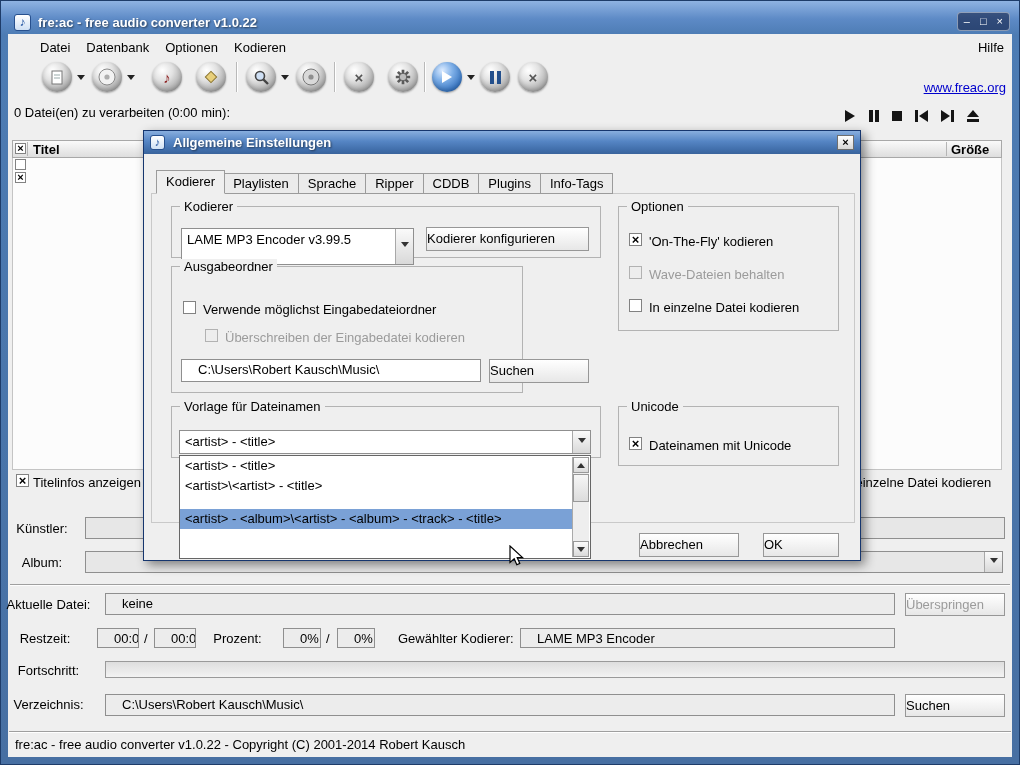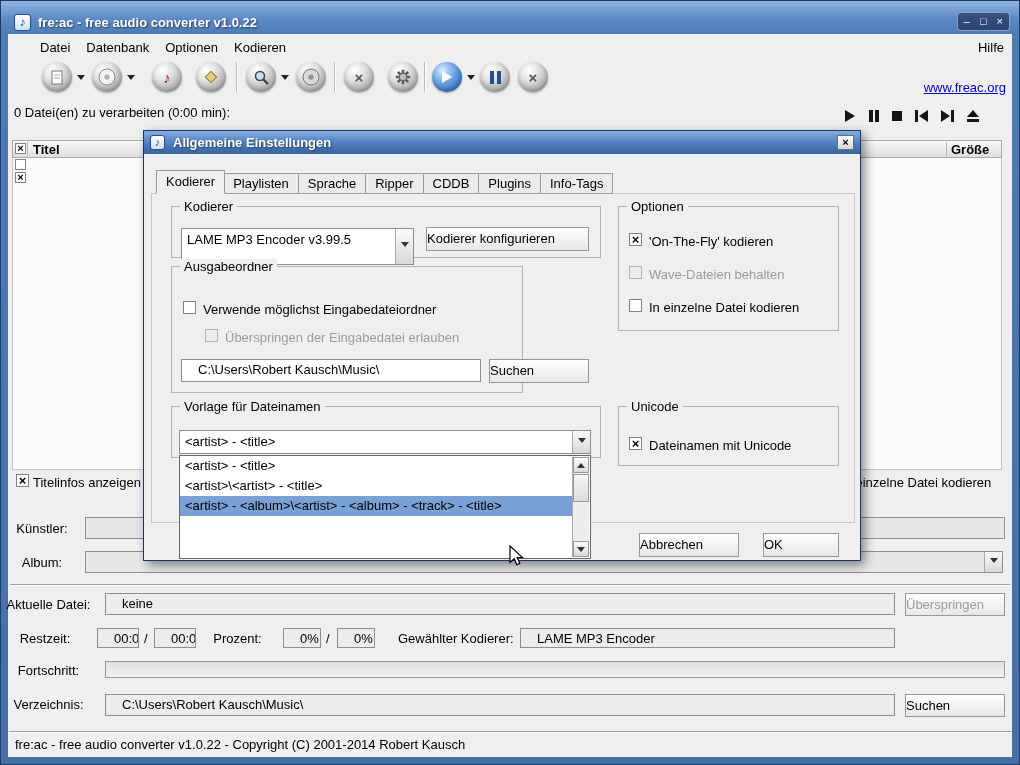--- a/index.html
+++ b/index.html
@@ -74,21 +74,21 @@
   .tab { height:21px; line-height:19px; padding:0 9px; background:#ebebeb; border:1px solid #9b9b9b; border-left:none; cursor:default; }
   .tab:first-child { border-left:1px solid #9b9b9b; }
   .tab.active { height:24px; line-height:22px; background:#efefef; border-bottom:1px solid #efefef; border-left:1px solid #9b9b9b; margin-right:-1px; position:relative; z-index:3; }
 
   .group { border:1px solid #b3b3b3; }
   .group .glabel { position:absolute; top:-8px; left:8px; background:#efefef; padding:0 4px; }
 
   
   .ddlist { background:#fff; border:1px solid #666; z-index:5; }
   .dd-item { height:20px; line-height:20px; padding:0 5px; white-space:nowrap; overflow:hidden; }
-  .dd-item.sel { background:#7aa1d6; }
+  .dd-item.sel { background:#7aa1d6;margin-top:13px; }
   .sb { position:absolute; top:1px; bottom:1px; right:1px; width:17px; background:#eeeeee; border-left:1px solid #aaa; }
   .sb-btn { position:absolute; left:0; right:0; height:16px; background:linear-gradient(#fbfbfb,#dadada); border:1px solid #999; display:flex; align-items:center; justify-content:center; }
   .sb-thumb { position:absolute; left:0; right:0; top:17px; height:28px; background:linear-gradient(#f6f6f6,#dcdcdc); border:1px solid #999; }
   .tri-up { width:0;height:0;border:4px solid transparent;border-bottom:5px solid #333; margin-top:-4px; }
   .tri-dn { width:0;height:0;border:4px solid transparent;border-top:5px solid #333; margin-bottom:-4px; }
 </style>
 </head>
 <body>
 
 <div class="abs frame"></div>
@@ -301,21 +301,21 @@
   <div class="abs dis" style="left:505px;top:136px">Wave-Dateien behalten</div>
   <div class="abs cb" style="left:485px;top:168px"></div>
   <div class="abs" style="left:505px;top:169px">In einzelne Datei kodieren</div>
 
   <div class="abs group" style="left:27px;top:135px;width:352px;height:127px">
     <span class="glabel">Ausgabeordner</span>
   </div>
   <div class="abs cb" style="left:39px;top:170px"></div>
   <div class="abs" style="left:59px;top:171px">Verwende möglichst Eingabedateiordner</div>
   <div class="abs cb disabled" style="left:61px;top:198px"></div>
-  <div class="abs dis" style="left:81px;top:199px">Überspringen der Eingabedatei erlauben</div>
+  <div class="abs dis" style="left:81px;top:199px">Überschreiben der Eingabedatei kodieren</div>
   <div class="abs field white" style="left:37px;top:228px;width:300px;height:23px">C:\Users\Robert Kausch\Music\</div>
   <div class="abs btn" style="left:345px;top:228px;width:100px;height:24px;line-height:22px">Suchen</div>
 
   <div class="abs group" style="left:27px;top:275px;width:430px;height:52px">
     <span class="glabel">Vorlage für Dateinamen</span>
   </div>
   <div class="abs combo" style="left:35px;top:299px;width:412px;height:24px">
     <div class="val">&lt;artist&gt; - &lt;title&gt;</div>
     <div class="dd-btn">
         <div class="caret" style="border-top-color:#333"></div>

